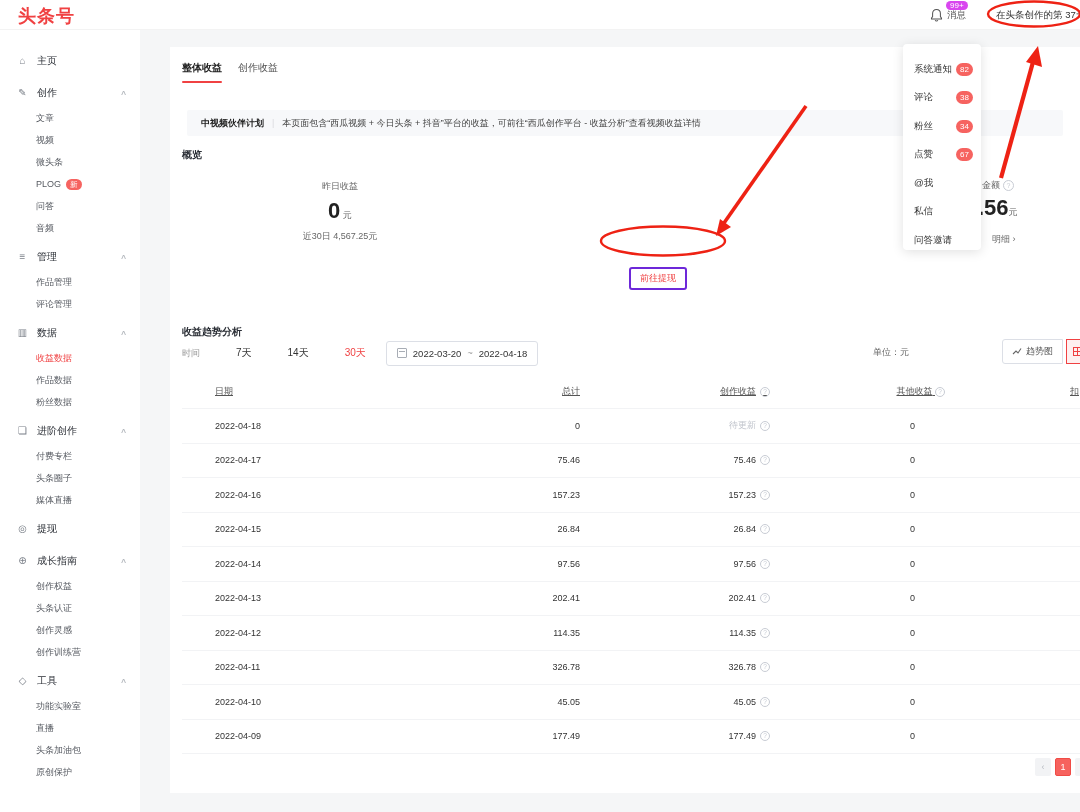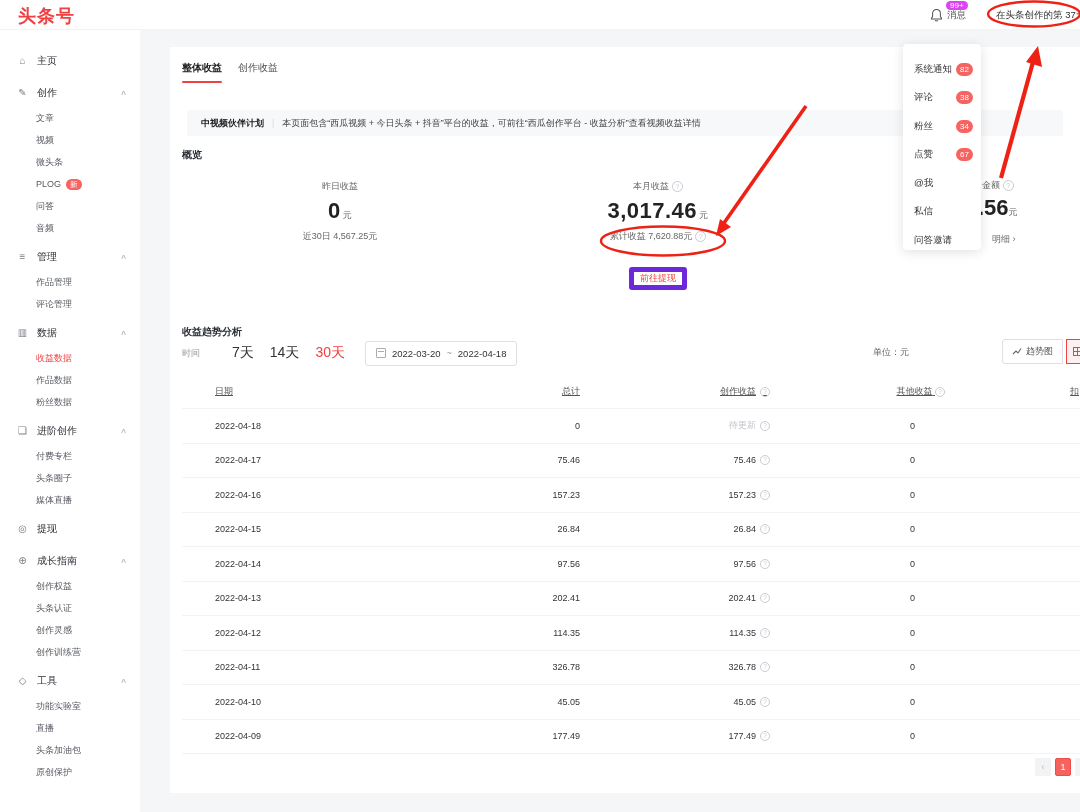--- a/index.html
+++ b/index.html
@@ -49,27 +49,27 @@
   #stat-yesterday { left:60px; top:128px; }
   #stat-month { left:378px; top:128px; }
   .q { display:inline-block; width:11px; height:11px; border:1px solid #c8ccd4; border-radius:50%; color:#c8ccd4; font-size:7px; line-height:9px; text-align:center; cursor:pointer; }
 
   
   .p-label { position:absolute; left:812px; top:132px; font-size:9px; color:#666; display:flex; gap:3px; align-items:center; }
   .p-value { position:absolute; left:808px; top:148px; font-size:22px; font-weight:bold; color:#222; }
   .p-value .unit { font-size:9px; font-weight:normal; color:#666; }
   .p-link { position:absolute; left:822px; top:186px; font-size:9px; color:#666; cursor:pointer; }
 
-  .withdraw-btn { position:absolute; left:459px; top:220px; width:58px; height:23px; border:5px solid #6d28d9; color:#f04142; background:#fff; border-radius:3px; font-size:9px; display:flex; align-items:center; justify-content:center; cursor:pointer; }
+  .withdraw-btn { position:absolute; left:459px; top:220px; width:58px; height:23px; border:2px solid #6d28d9; color:#f04142; background:#fff; border-radius:3px; font-size:9px; display:flex; align-items:center; justify-content:center; cursor:pointer; }
 
   #trend-title { left:12px; top:278px; }
 
   .filter-row { position:absolute; left:12px; top:293px; width:886px; height:26px; display:flex; align-items:center; }
-  .time-label { font-size:9px; color:#999; margin-right:32px; }
-  .range { font-size:14px; color:#333; margin-right:16px; cursor:pointer; }
+  .time-label { font-size:9px; color:#999; margin-right:16px; }
+  .range { font-size:10px; color:#333; margin-right:16px; cursor:pointer;margin-left:20px; }
   .range.active { color:#f04142; }
   .date-box { display:flex; align-items:center; gap:6px; border:1px solid #dcdfe6; border-radius:3px; height:25px; padding:0 10px; margin-left:4px; cursor:pointer; }
   .date-box .d { font-size:9.5px; color:#333; }
   .date-box .sep { font-size:9px; color:#999; }
   .cal { width:10px; height:10px; border:1px solid #a8adb5; border-radius:1px; position:relative; }
   .cal::before { content:""; position:absolute; left:1px; right:1px; top:2px; height:1px; background:#a8adb5; }
   .unit-note { position:absolute; left:703px; top:299px; font-size:9px; color:#666; }
   .chart-btn { position:absolute; left:832px; top:292px; width:61px; height:25px; border:1px solid #dcdfe6; border-radius:3px 0 0 3px; background:#fff; display:flex; align-items:center; justify-content:center; gap:4px; font-size:9px; color:#555; cursor:pointer; }
   .detail-btn { position:absolute; left:896px; top:292px; width:30px; height:25px; border:1px solid #f04142; background:#fef0f0; display:flex; align-items:center; padding-left:6px; cursor:pointer; }
   .grid-ico { width:9px; height:9px; border:1px solid #f04142; position:relative; }
@@ -330,31 +330,20 @@
     </div>
 
     <div class="sec-title" id="overview-title">概览</div>
 
     <div class="stat-col" id="stat-yesterday">
       <div class="stat-label">昨日收益</div>
       <div class="stat-value"><span>0</span><span class="unit">元</span></div>
       <div class="stat-sub">近30日 4,567.25元</div>
     </div>
 
-    <div class="stat-col" id="stat-month">
-      <div class="stat-label">
-          <span>本月收益</span>
-          <span class="q">?</span>
-        </div>
-      <div class="stat-value"><span>3,017.46</span><span class="unit">元</span></div>
-      <div class="stat-sub">
-          <span>累计收益 7,620.88元</span>
-          <span class="q">?</span>
-        </div>
-    </div>
 
     <div class="p-label">
         <span>金额</span>
         <span class="q">?</span>
       </div>
     <div class="p-value"><span>.56</span><span class="unit">元</span></div>
     <div class="p-link">明细 ›</div>
 
     <button class="withdraw-btn">前往提现</button>
 

